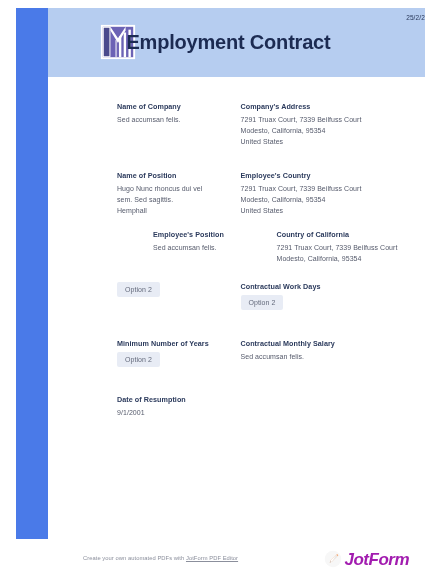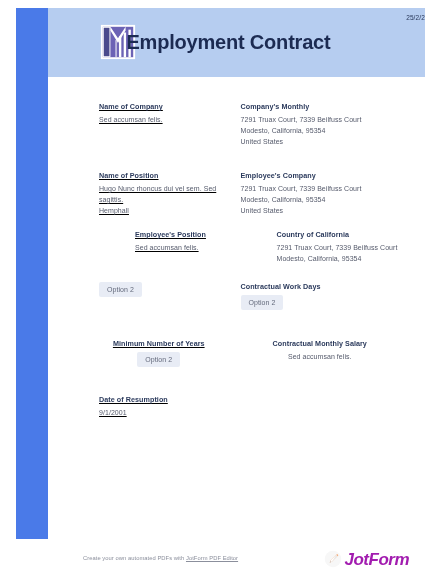--- a/index.html
+++ b/index.html
@@ -95,21 +95,21 @@
     left: 0;
     width: 361px;
     display: flex;
   }
 
   .col {
     width: 50%;
     box-sizing: border-box;
     padding-right: 10px;
   }
-  .col-left { padding-left: 51px; text-decoration: underline; }
+  .col-left { padding-left: 69px; }
   .col-right { padding-left: 12px; }
 
   .field-label {
     font-size: 7.2px;
     font-weight: bold;
     color: #2b3a5c;
     line-height: 1.3;
     margin-bottom: 4px;
     letter-spacing: 0.05px;
   }
@@ -212,39 +212,39 @@
     <div class="field-grid">
 
       <div class="row" style="top:25px;">
         <div class="col col-left">
           <div class="field-label">Name of Company</div>
           <div class="field-value">
             <span class="vline">Sed accumsan felis.</span>
           </div>
         </div>
         <div class="col col-right">
-          <div class="field-label">Company's Monthly</div>
+          <div class="field-label">Company's Address</div>
           <div class="field-value">
             <span class="vline">7291 Truax Court, 7339 Beilfuss Court</span>
             <span class="vline">Modesto, California, 95354</span>
             <span class="vline">United States</span>
           </div>
         </div>
       </div>
 
       <div class="row" style="top:94px;">
         <div class="col col-left">
           <div class="field-label">Name of Position</div>
           <div class="field-value">
             <span class="vline">Hugo Nunc rhoncus dui vel sem. Sed sagittis.</span>
             <span class="vline">Hemphall</span>
           </div>
         </div>
         <div class="col col-right">
-          <div class="field-label">Employee's Company</div>
+          <div class="field-label">Employee's Country</div>
           <div class="field-value">
             <span class="vline">7291 Truax Court, 7339 Beilfuss Court</span>
             <span class="vline">Modesto, California, 95354</span>
             <span class="vline">United States</span>
           </div>
         </div>
       </div>
 
       <div class="row" style="top:153px;margin-left:36px;">
         <div class="col col-left">
@@ -269,21 +269,21 @@
           </div>
         </div>
         <div class="col col-right">
           <div class="field-label">Contractual Work Days</div>
           <div class="field-value">
             <span class="chip">Option 2</span>
           </div>
         </div>
       </div>
 
-      <div class="row" style="top:262px;text-align:center;">
+      <div class="row" style="top:262px;">
         <div class="col col-left">
           <div class="field-label">Minimum Number of Years</div>
           <div class="field-value">
             <span class="chip">Option 2</span>
           </div>
         </div>
         <div class="col col-right">
           <div class="field-label">Contractual Monthly Salary</div>
           <div class="field-value">
             <span class="vline">Sed accumsan felis.</span>

